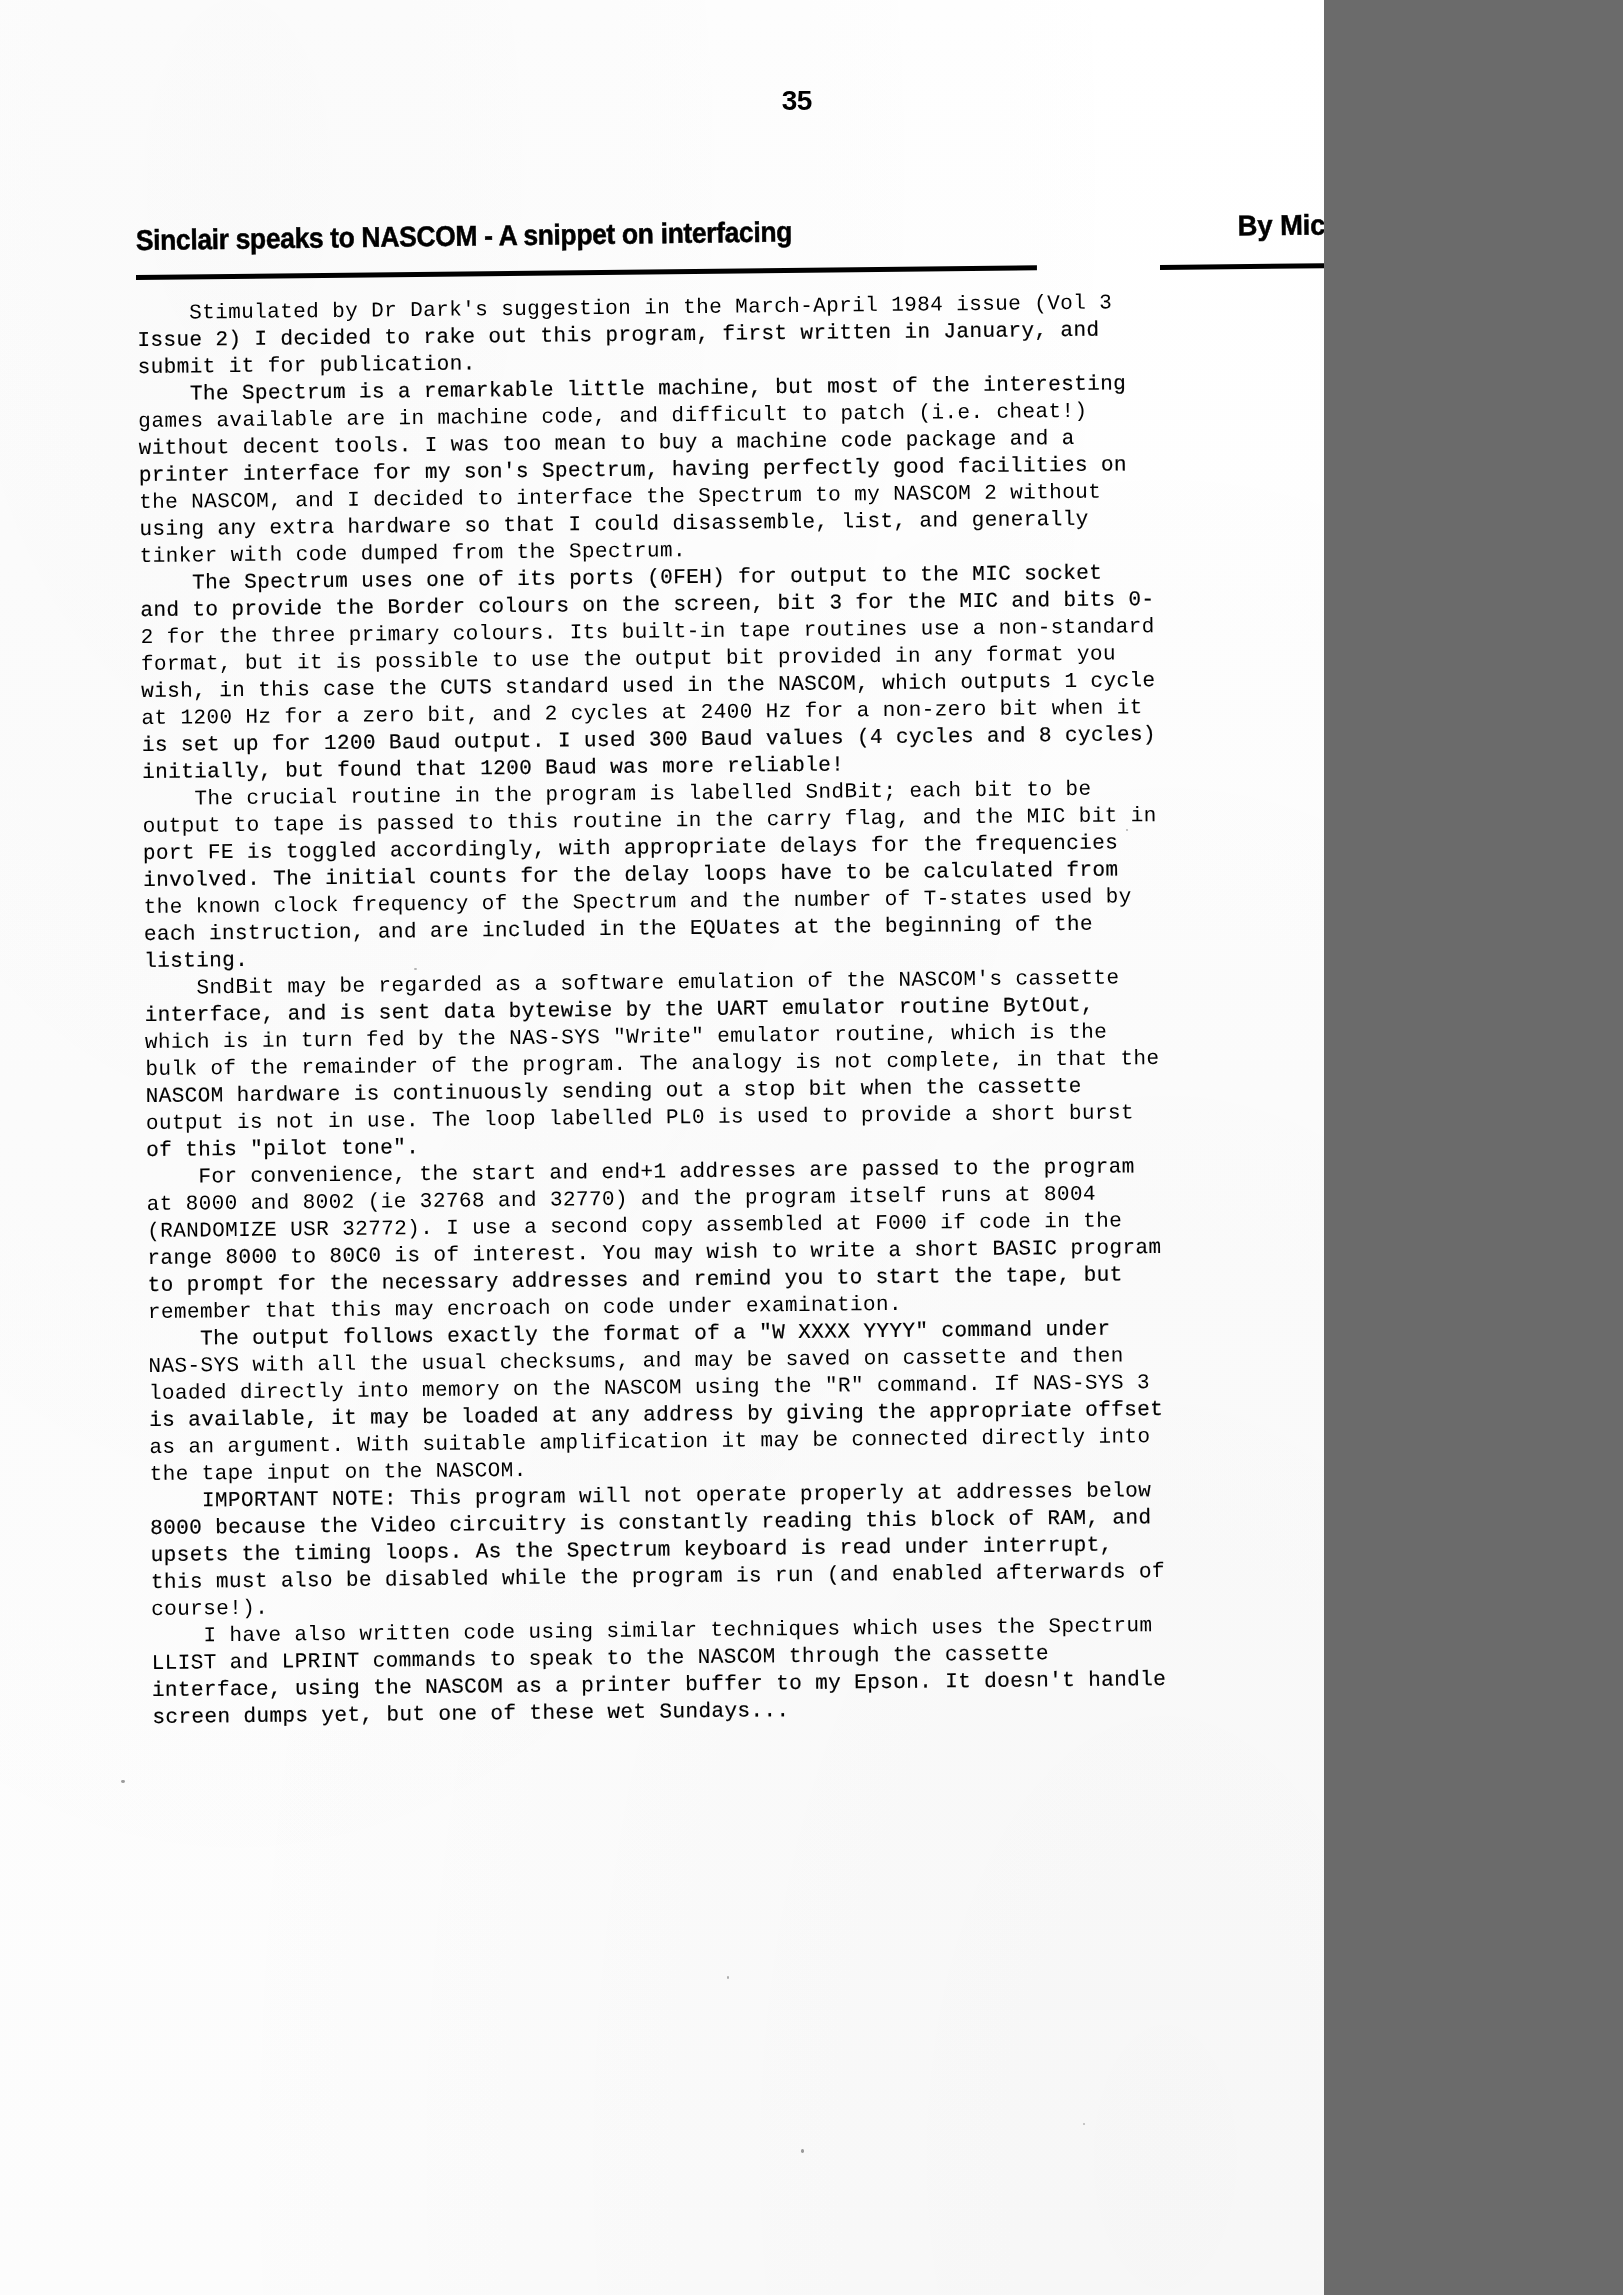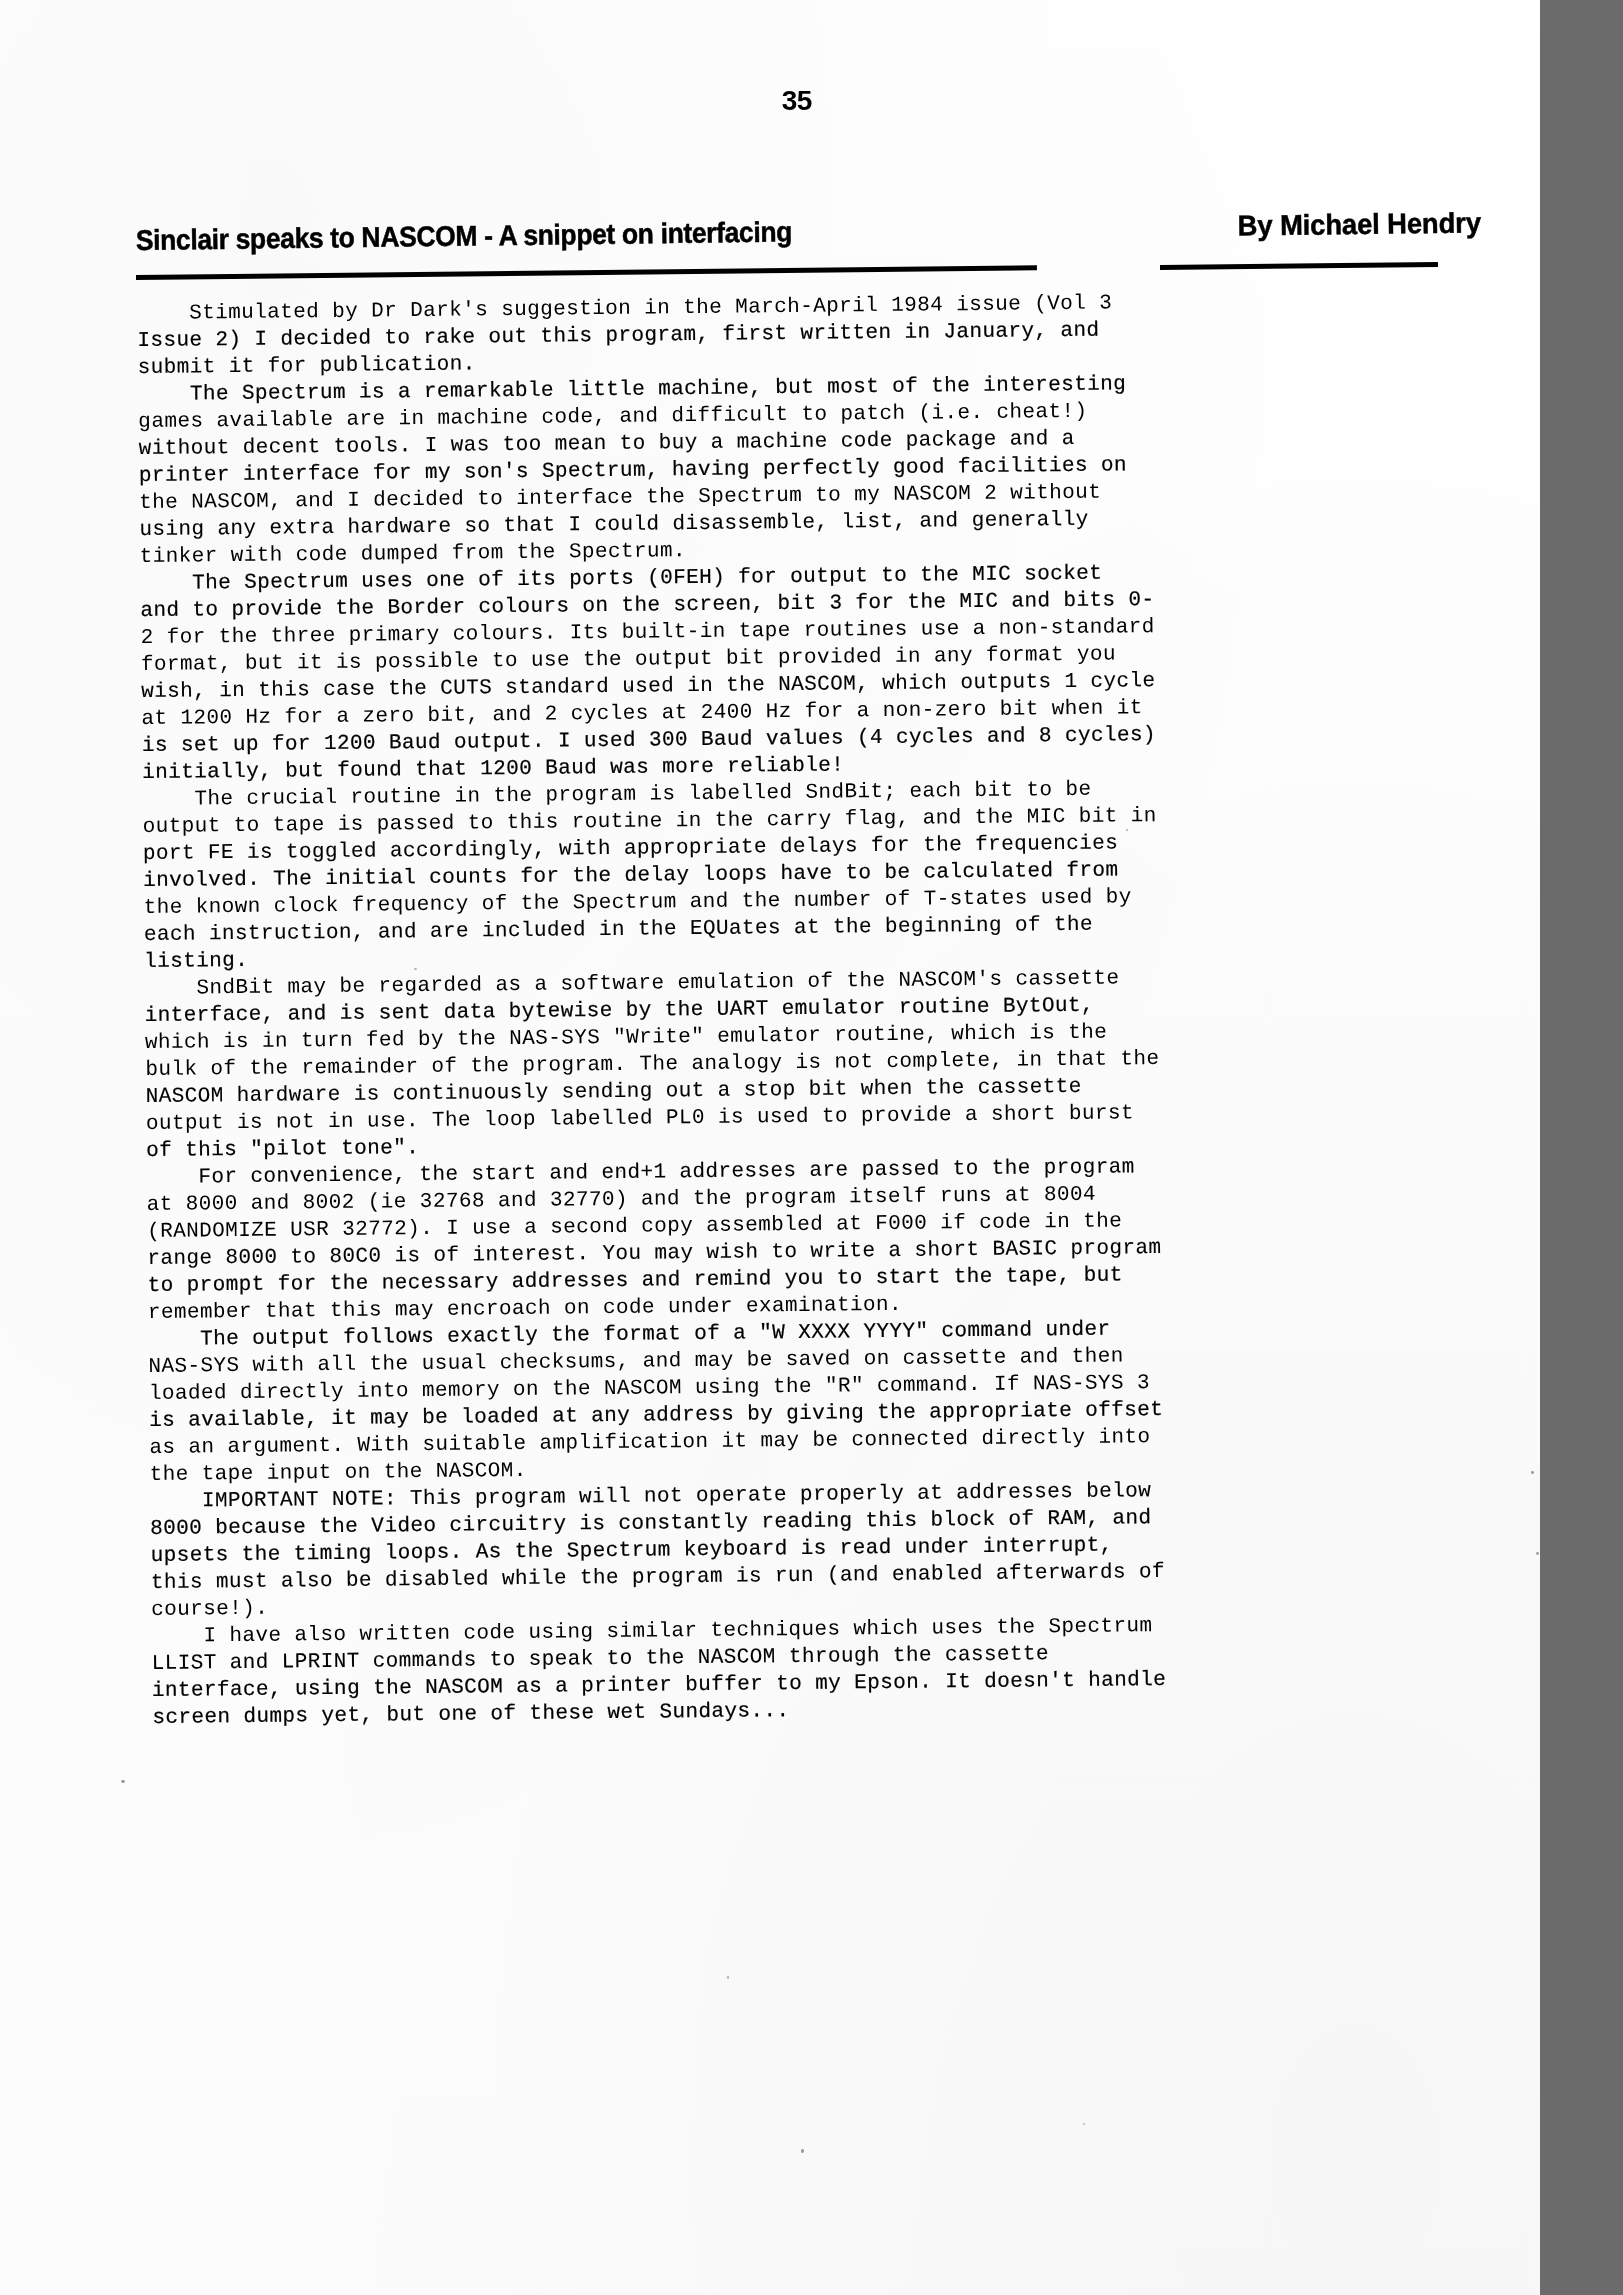--- a/index.html
+++ b/index.html
@@ -4,21 +4,21 @@
 <title>Scanned magazine page 35</title>
 <style>
   html, body {
     margin: 0;
     padding: 0;
     background: #6b6b6b;
   }
 
   #page {
     position: relative;
-    width: 1540px;
+    width: 1324px;
     height: 2295px;
     background: #ffffff;
     overflow: hidden;
     font-family: "Liberation Mono", "DejaVu Sans Mono", monospace;
     color: #000000;
   }
 
   
   #paper-tint {
     position: absolute;

